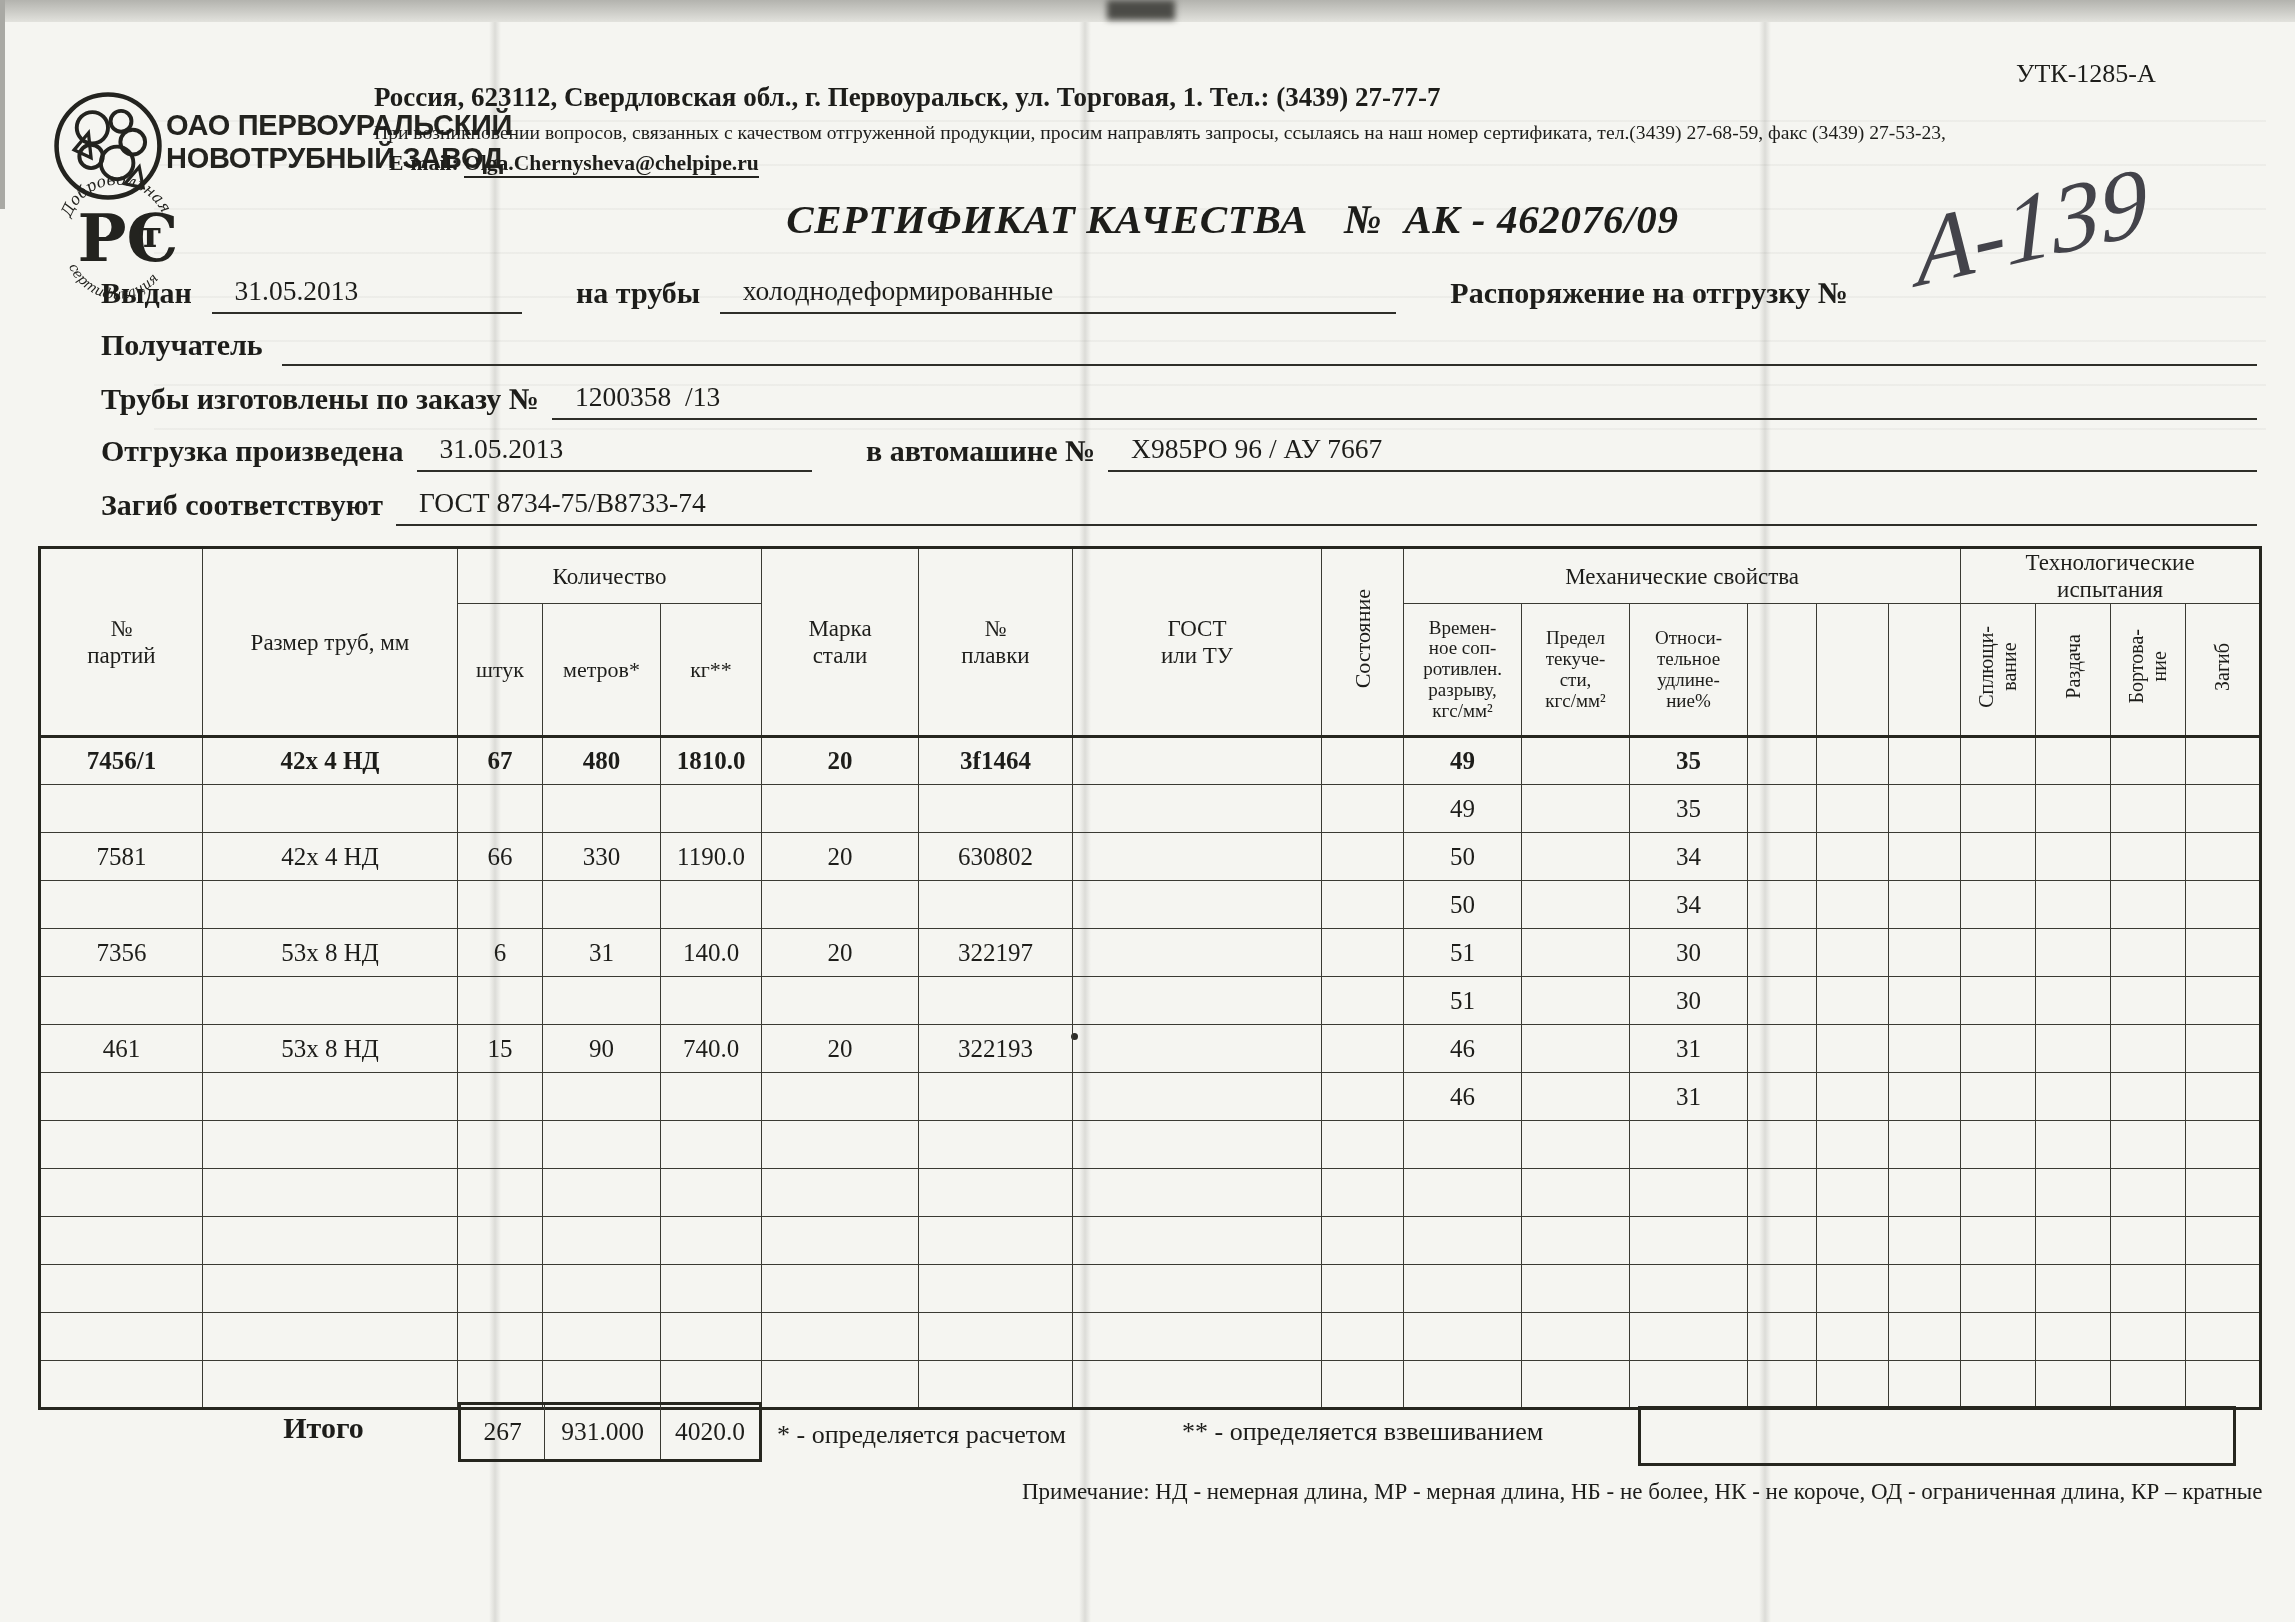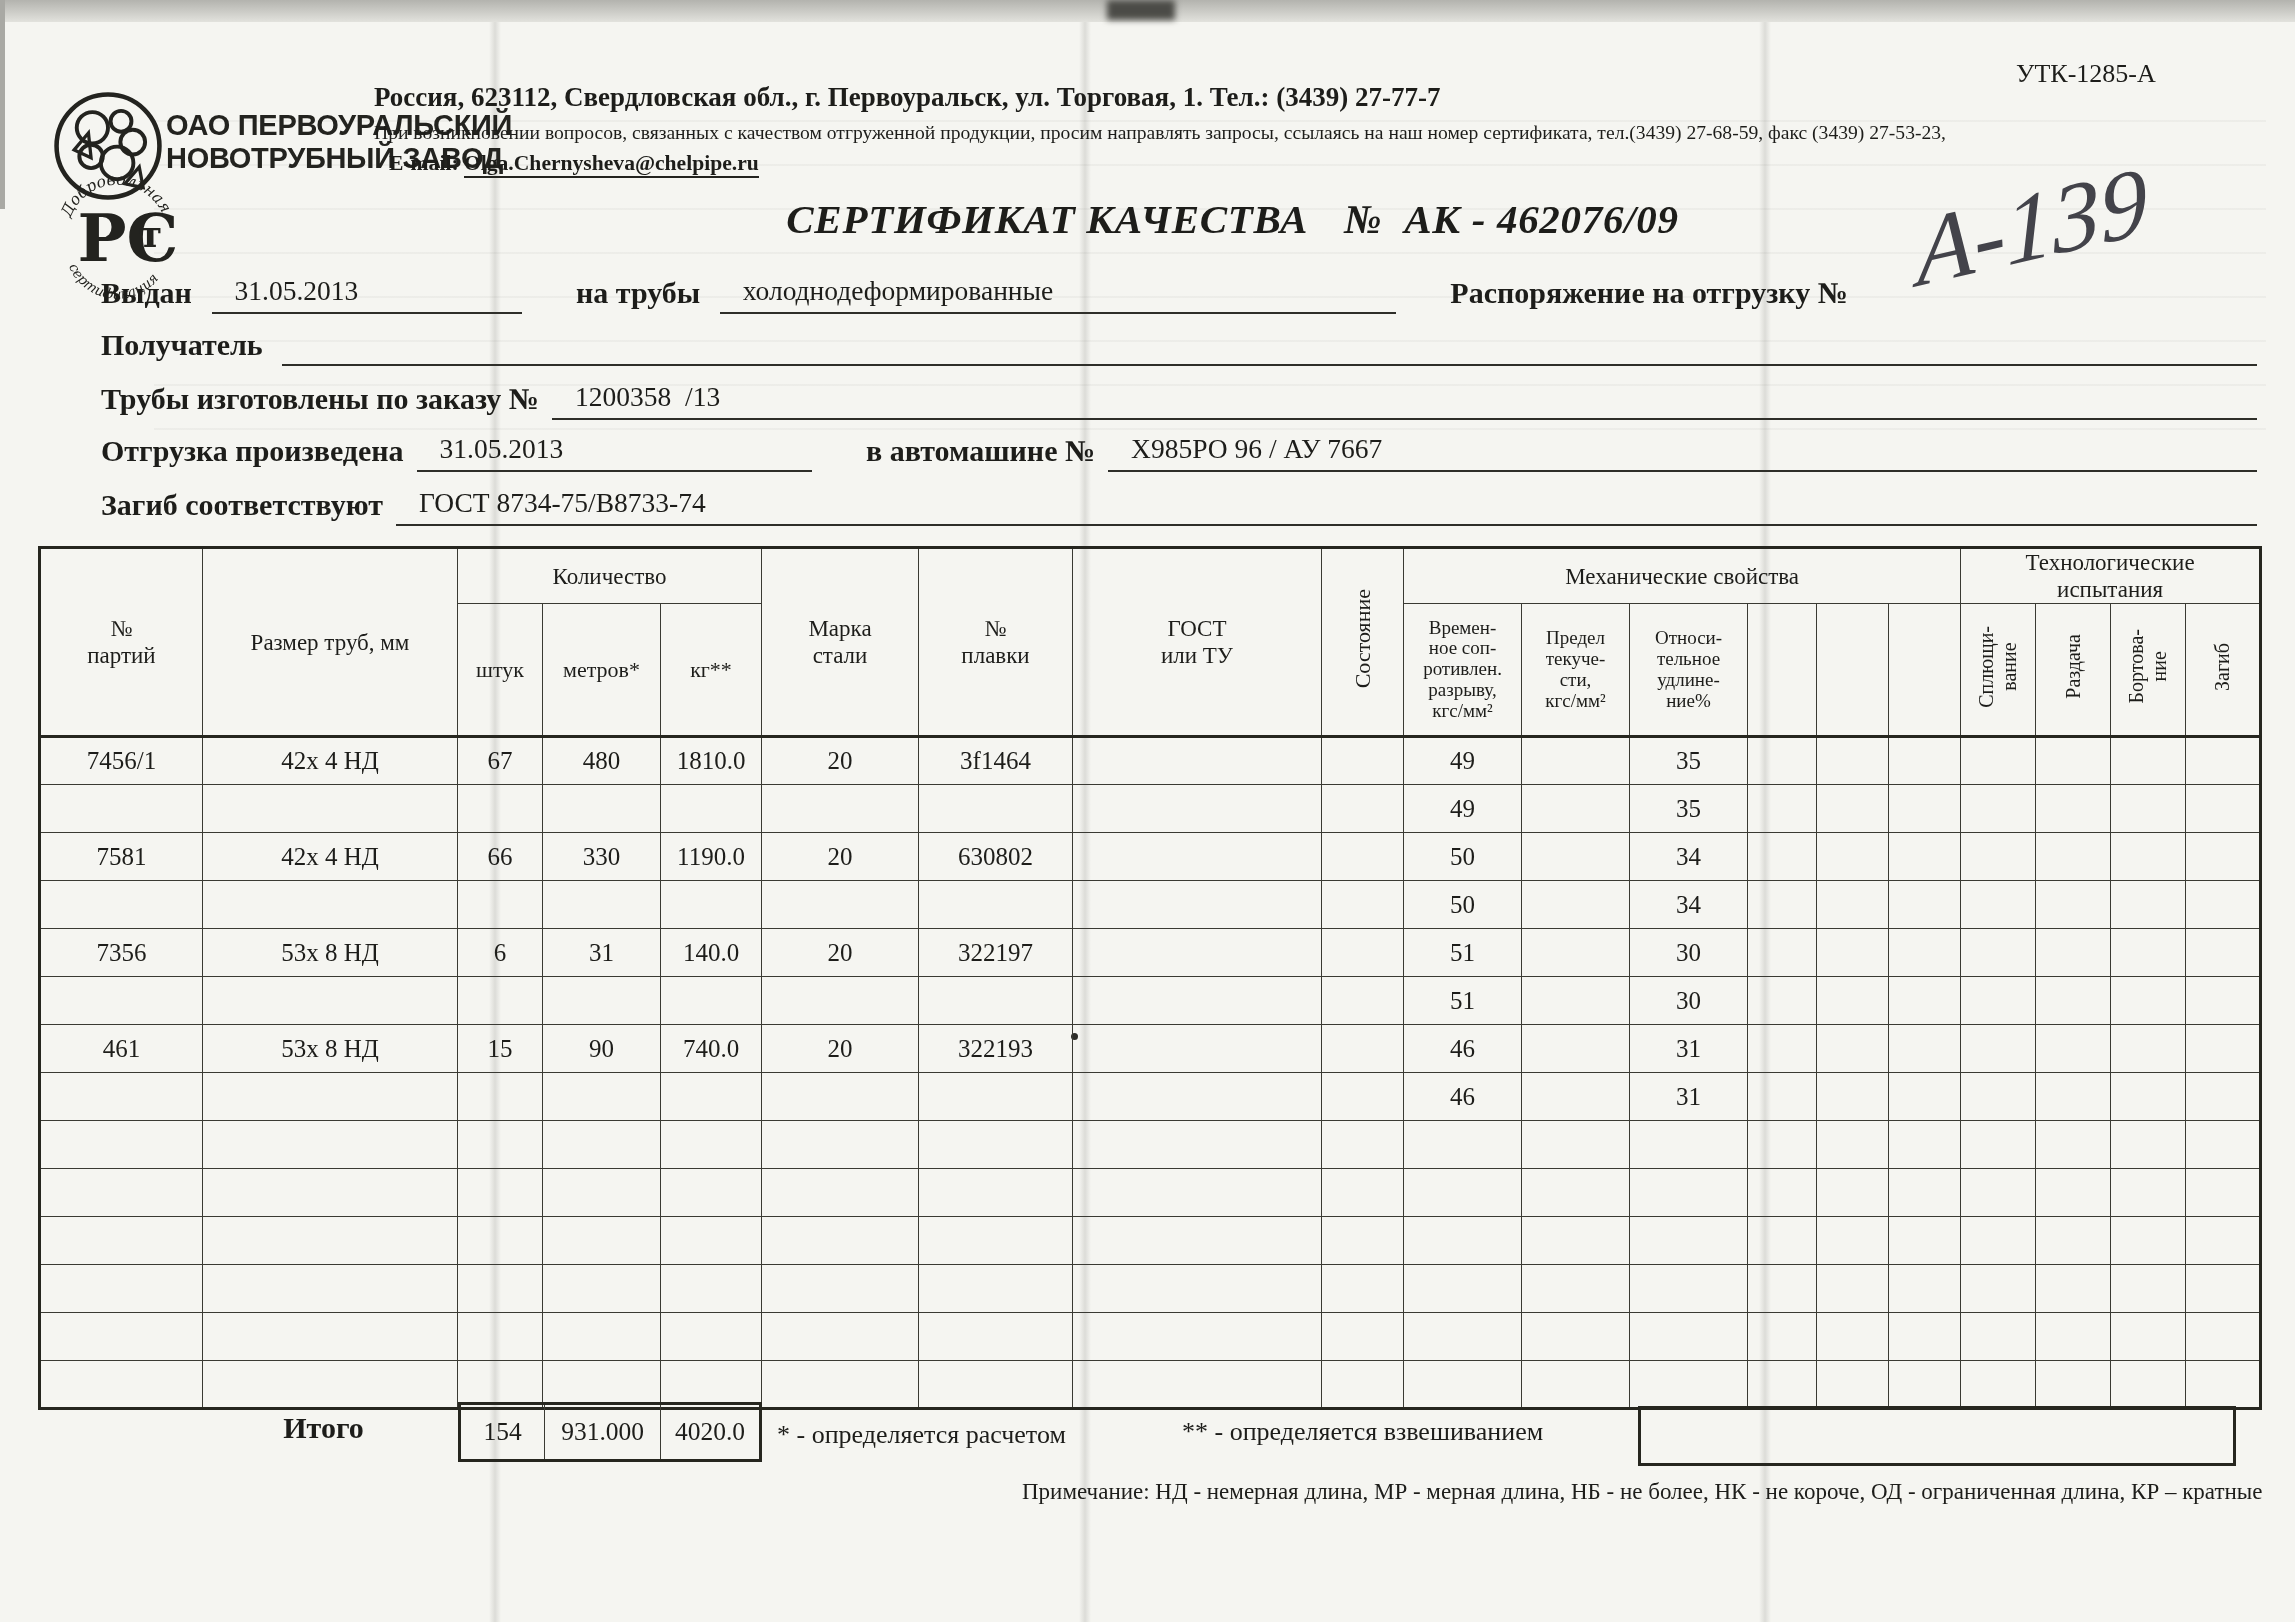--- a/index.html
+++ b/index.html
@@ -231,21 +231,21 @@
         <th></th>
         <th><span class="vert">Сплющи-
 вание</span></th>
         <th><span class="vert">Раздача</span></th>
         <th><span class="vert">Бортова-
 ние</span></th>
         <th><span class="vert">Загиб</span></th>
       </tr>
     </thead>
     <tbody>
-        <tr style="height: 48px;">
+        <tr style="height: 48px; font-weight: bold;">
           <td>7456/1</td>
           <td>42х 4 НД</td>
           <td>67</td>
           <td>480</td>
           <td>1810.0</td>
           <td>20</td>
           <td>3f1464</td>
           <td></td>
           <td></td>
           <td>49</td>
@@ -530,21 +530,21 @@
           <td></td>
           <td></td>
           <td></td>
           <td></td>
         </tr>
       </tbody>
   </table>
 
   <div class="totals-label">Итого</div>
   <div class="totals-box">
-    <div class="tcell" style="width:85px">154</div>
+    <div class="tcell" style="width:85px">267</div>
     <div class="tcell" style="width:118px">931.000</div>
     <div class="tcell" style="width:101px">4020.0</div>
   </div>
   <div class="fn1">* - определяется расчетом</div>
   <div class="fn2">** - определяется взвешиванием</div>
   <div class="stamp-box"></div>
   <div class="note-line">Примечание: НД - немерная длина, МР - мерная длина, НБ - не более, НК - не короче, ОД - ограниченная длина, КР – кратные</div>
 
 </div>
 

